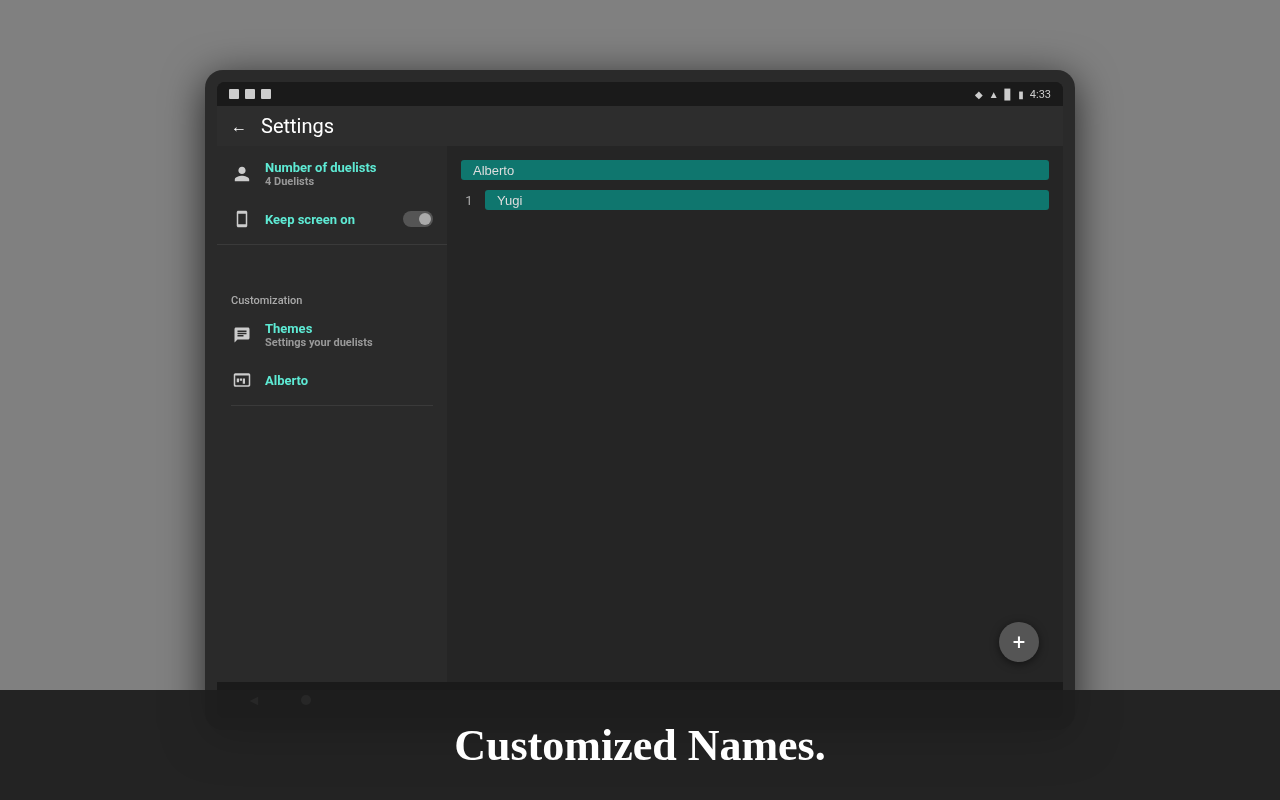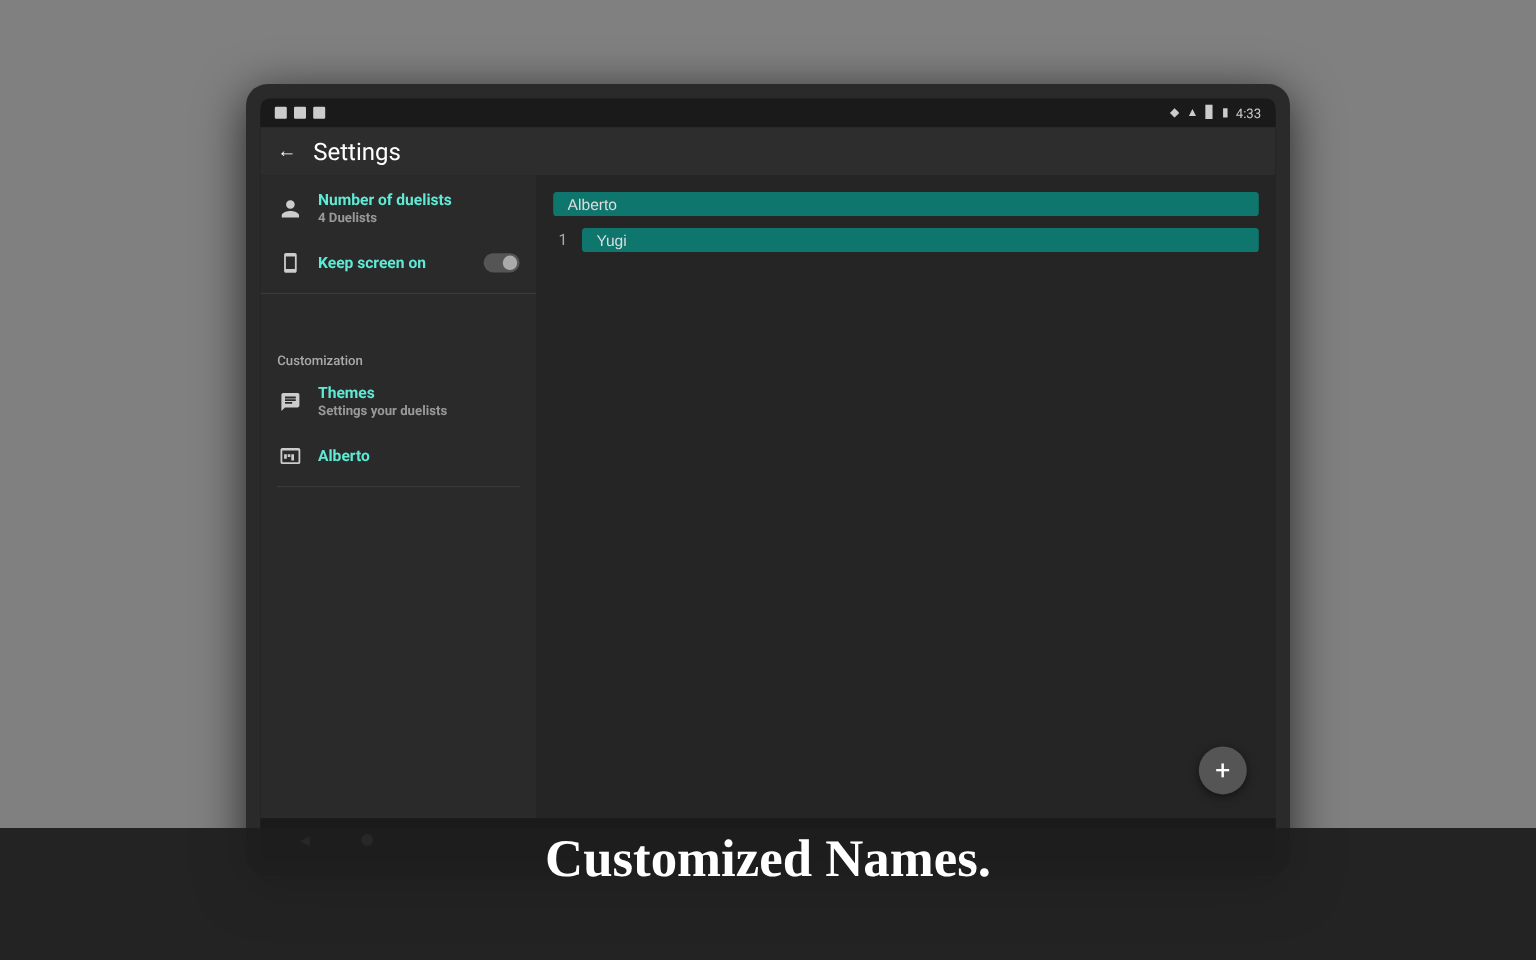--- a/index.html
+++ b/index.html
@@ -282,21 +282,21 @@
 
     
     .caption-bar {
       position: absolute;
       bottom: 0;
       left: 0;
       right: 0;
       height: 110px;
       background: rgba(30,30,30,0.95);
       display: flex;
-      align-items: flex-start;
+      align-items: center;
       justify-content: center;
     }
 
     .caption-text {
       color: #fff;
       font-size: 44px;
       font-weight: 700;
       font-family: Georgia, serif;
     }
 

